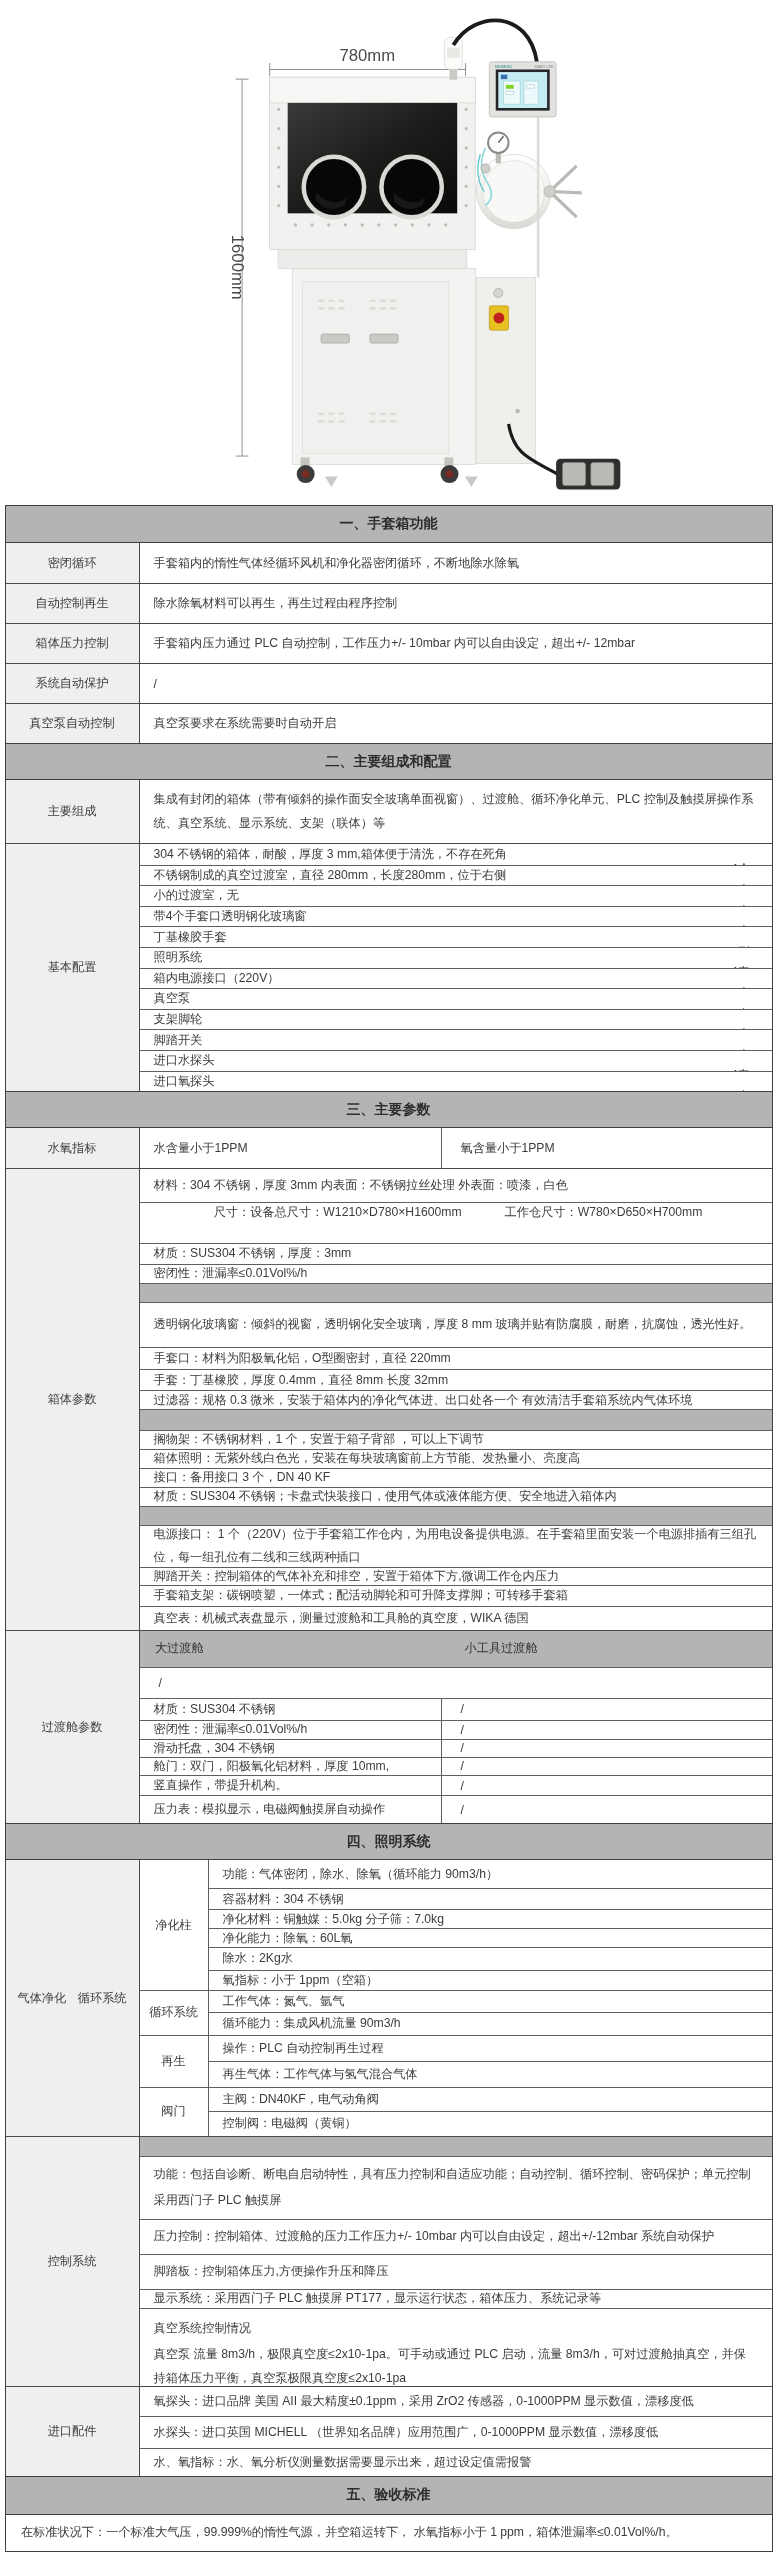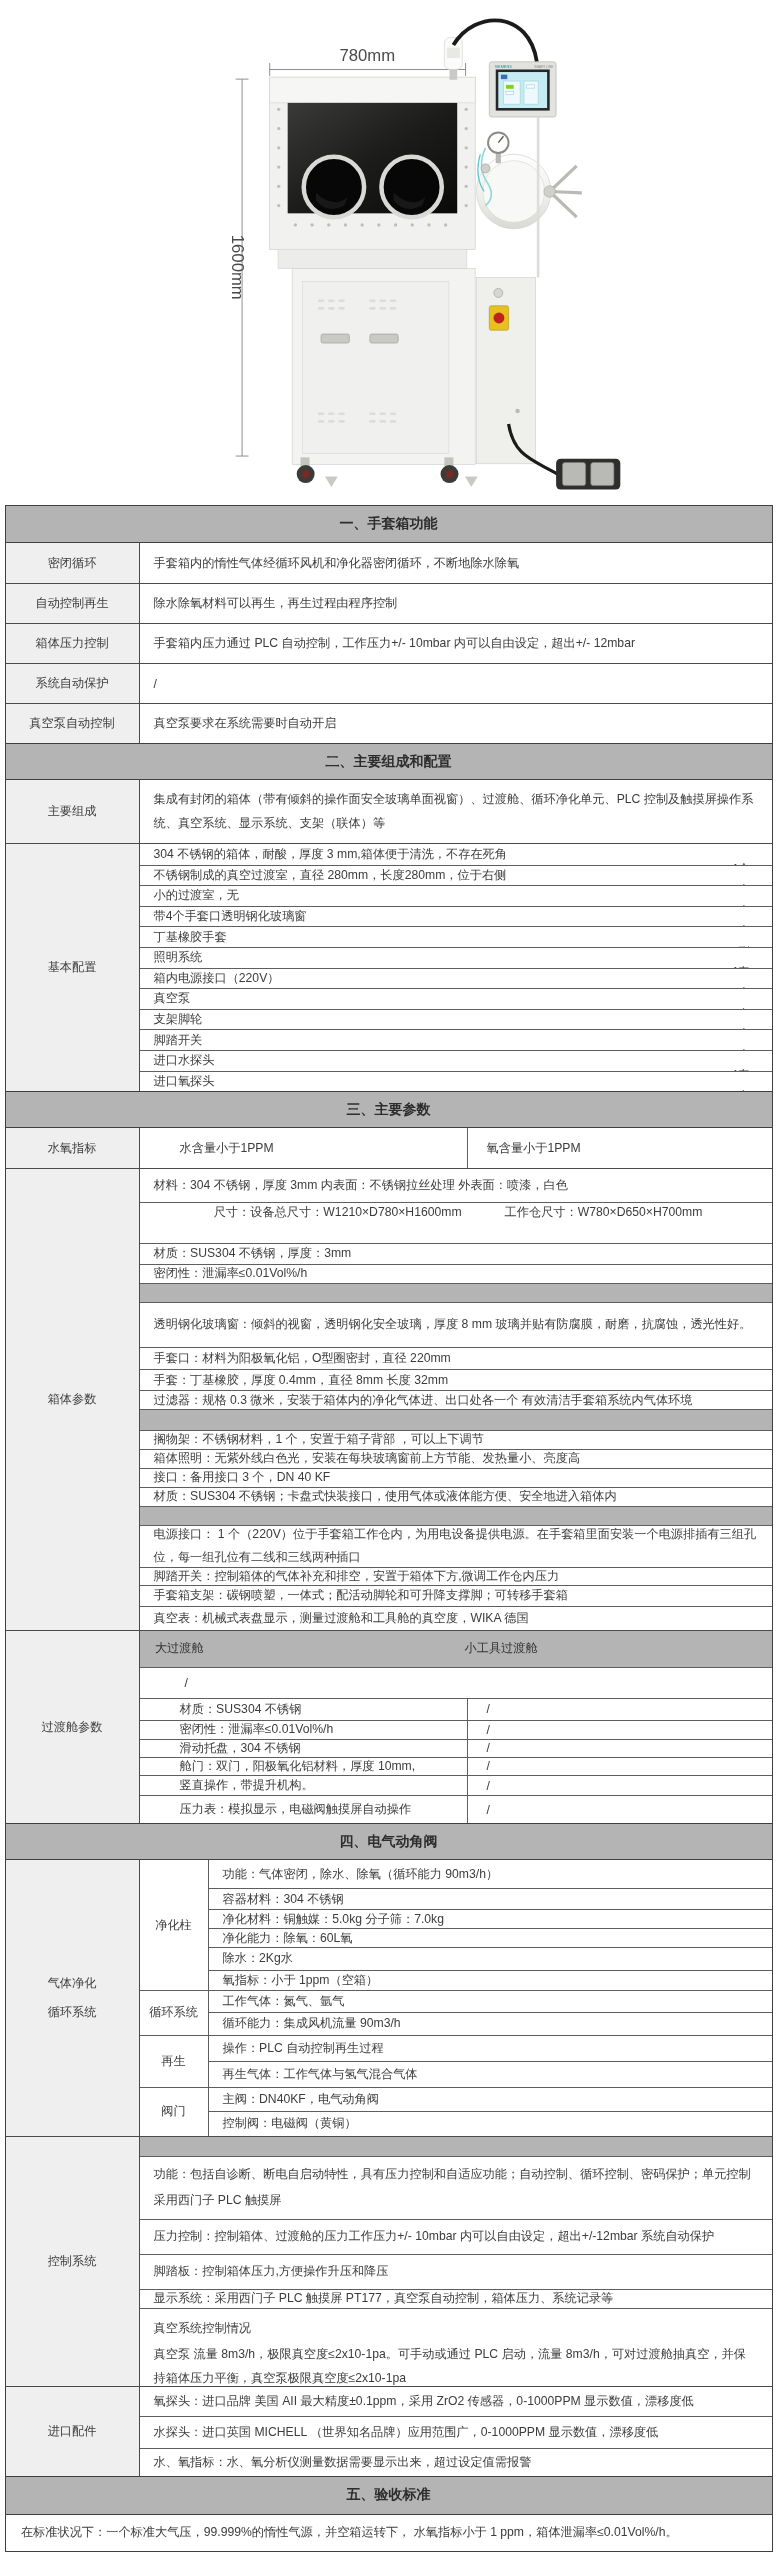--- a/index.html
+++ b/index.html
@@ -21,35 +21,35 @@
 
   .row { display:flex; overflow:hidden; }
   .group { display:flex; overflow:hidden; }
   .doc > .row + .row, .doc > .group + .group, .doc > .row + .group, .doc > .group + .row { border-top:1.3px solid #4a4a4a; }
 
   .cell-label {
     width:134px; min-width:134px; background:#efefef; border-right:0.6px solid #4a4a4a;
     display:flex; align-items:center; justify-content:center; text-align:center;
     font-size:12.2px; padding:0 3.9px;
   }
-  .vcol { flex-direction:column; gap:11.6px; }
+  .vcol { gap:11.6px; }
   .cell-content { flex:1; display:flex; align-items:center; padding:0 9px 0 14px; font-size:12.2px; overflow:hidden; }
   .cell-full { flex:1; display:flex; align-items:center; padding:0 9px 0 15.4px; font-size:12.2px; }
 
   .group-rows { flex:1; display:flex; flex-direction:column; }
   .group-rows > * { border-top:0.6px solid #5e5e5e; overflow:hidden; }
   .group-rows > :first-child { border-top:none; }
 
   .grow { display:flex; align-items:center; padding:0 9px 0 14px; font-size:12.2px; }
   .gcol { flex-direction:row; align-items:flex-start; justify-content:center; line-height:1.55; }
   .qrow { display:flex; padding:0; }
   .gtext { flex:1; display:flex; align-items:center; padding-left:14px; font-size:12.2px; overflow:hidden; }
   .qty { width:62px; min-width:62px; border-left:0.6px solid #5e5e5e; display:flex; align-items:center; justify-content:center; font-size:11px;margin-top:24px; }
 
-  .split { display:flex;padding-left:26px; }
+  .split { display:flex; }
   .split .l { width:302px; min-width:302px; border-right:0.6px solid #5e5e5e; display:flex; align-items:center; padding-left:14px; font-size:12.2px; }
   .split .r { flex:1; display:flex; align-items:center; padding-left:19px; font-size:12.2px; }
 
   .band { background:#b4b4b4; }
   .chead { background:#b4b4b4; display:flex; align-items:center; font-size:12.2px; color:#333; }
   .chead .chl { width:302px; min-width:302px; padding-left:15.4px; }
   .chead .chr { padding-left:23px; }
 
   .subgroup { display:flex; }
   .sub-label { width:69px; min-width:69px; border-right:0.6px solid #5e5e5e; display:flex; align-items:center; justify-content:center; font-size:12.2px; background:#fff; text-align:center; }
@@ -397,21 +397,21 @@
           <div class="r">/</div>
         </div>
       <div class="split" style="height:28px">
           <div class="l">压力表：模拟显示，电磁阀触摸屏自动操作</div>
           <div class="r">/</div>
         </div>
     </div>
   </div>
 
   <div class="sec-header">
-      <span>四、电气动角阀</span>
+      <span>四、照明系统</span>
     </div>
   <div class="group">
     <div class="cell-label vcol">
       <span>气体净化</span>
       <span>循环系统</span>
     </div>
     <div class="group-rows">
       <div class="subgroup">
         <div class="sub-label">净化柱</div>
         <div class="sub-rows">
@@ -448,21 +448,21 @@
   </div>
   <div class="group">
     <div class="cell-label">控制系统</div>
     <div class="group-rows">
       <div class="band" style="height:19px"></div>
       <div class="grow" style="height:63px">
           <span class="wrap">功能：包括自诊断、断电自启动特性，具有压力控制和自适应功能；自动控制、循环控制、密码保护；单元控制采用西门子 PLC 触摸屏</span>
         </div>
       <div class="grow" style="height:35px">压力控制：控制箱体、过渡舱的压力工作压力+/- 10mbar 内可以自由设定，超出+/-12mbar 系统自动保护</div>
       <div class="grow" style="height:35px">脚踏板：控制箱体压力,方便操作升压和降压</div>
-      <div class="grow" style="height:19px">显示系统：采用西门子 PLC 触摸屏 PT177，真空泵自动控制，箱体压力、系统记录等</div>
+      <div class="grow" style="height:19px">显示系统：采用西门子 PLC 触摸屏 PT177，显示运行状态，箱体压力、系统记录等</div>
       <div class="vac" style="height:78px">
         <div class="vt">真空系统控制情况</div>
         <div>真空泵 流量 8m3/h，极限真空度≤2x10-1pa。可手动或通过 PLC 启动，流量 8m3/h，可对过渡舱抽真空，并保持箱体压力平衡，真空泵极限真空度≤2x10-1pa</div>
       </div>
     </div>
   </div>
   <div class="group">
     <div class="cell-label">进口配件</div>
     <div class="group-rows">
       <div class="grow" style="height:29.6px">氧探头：进口品牌 美国 AII 最大精度±0.1ppm，采用 ZrO2 传感器，0-1000PPM 显示数值，漂移度低</div>

